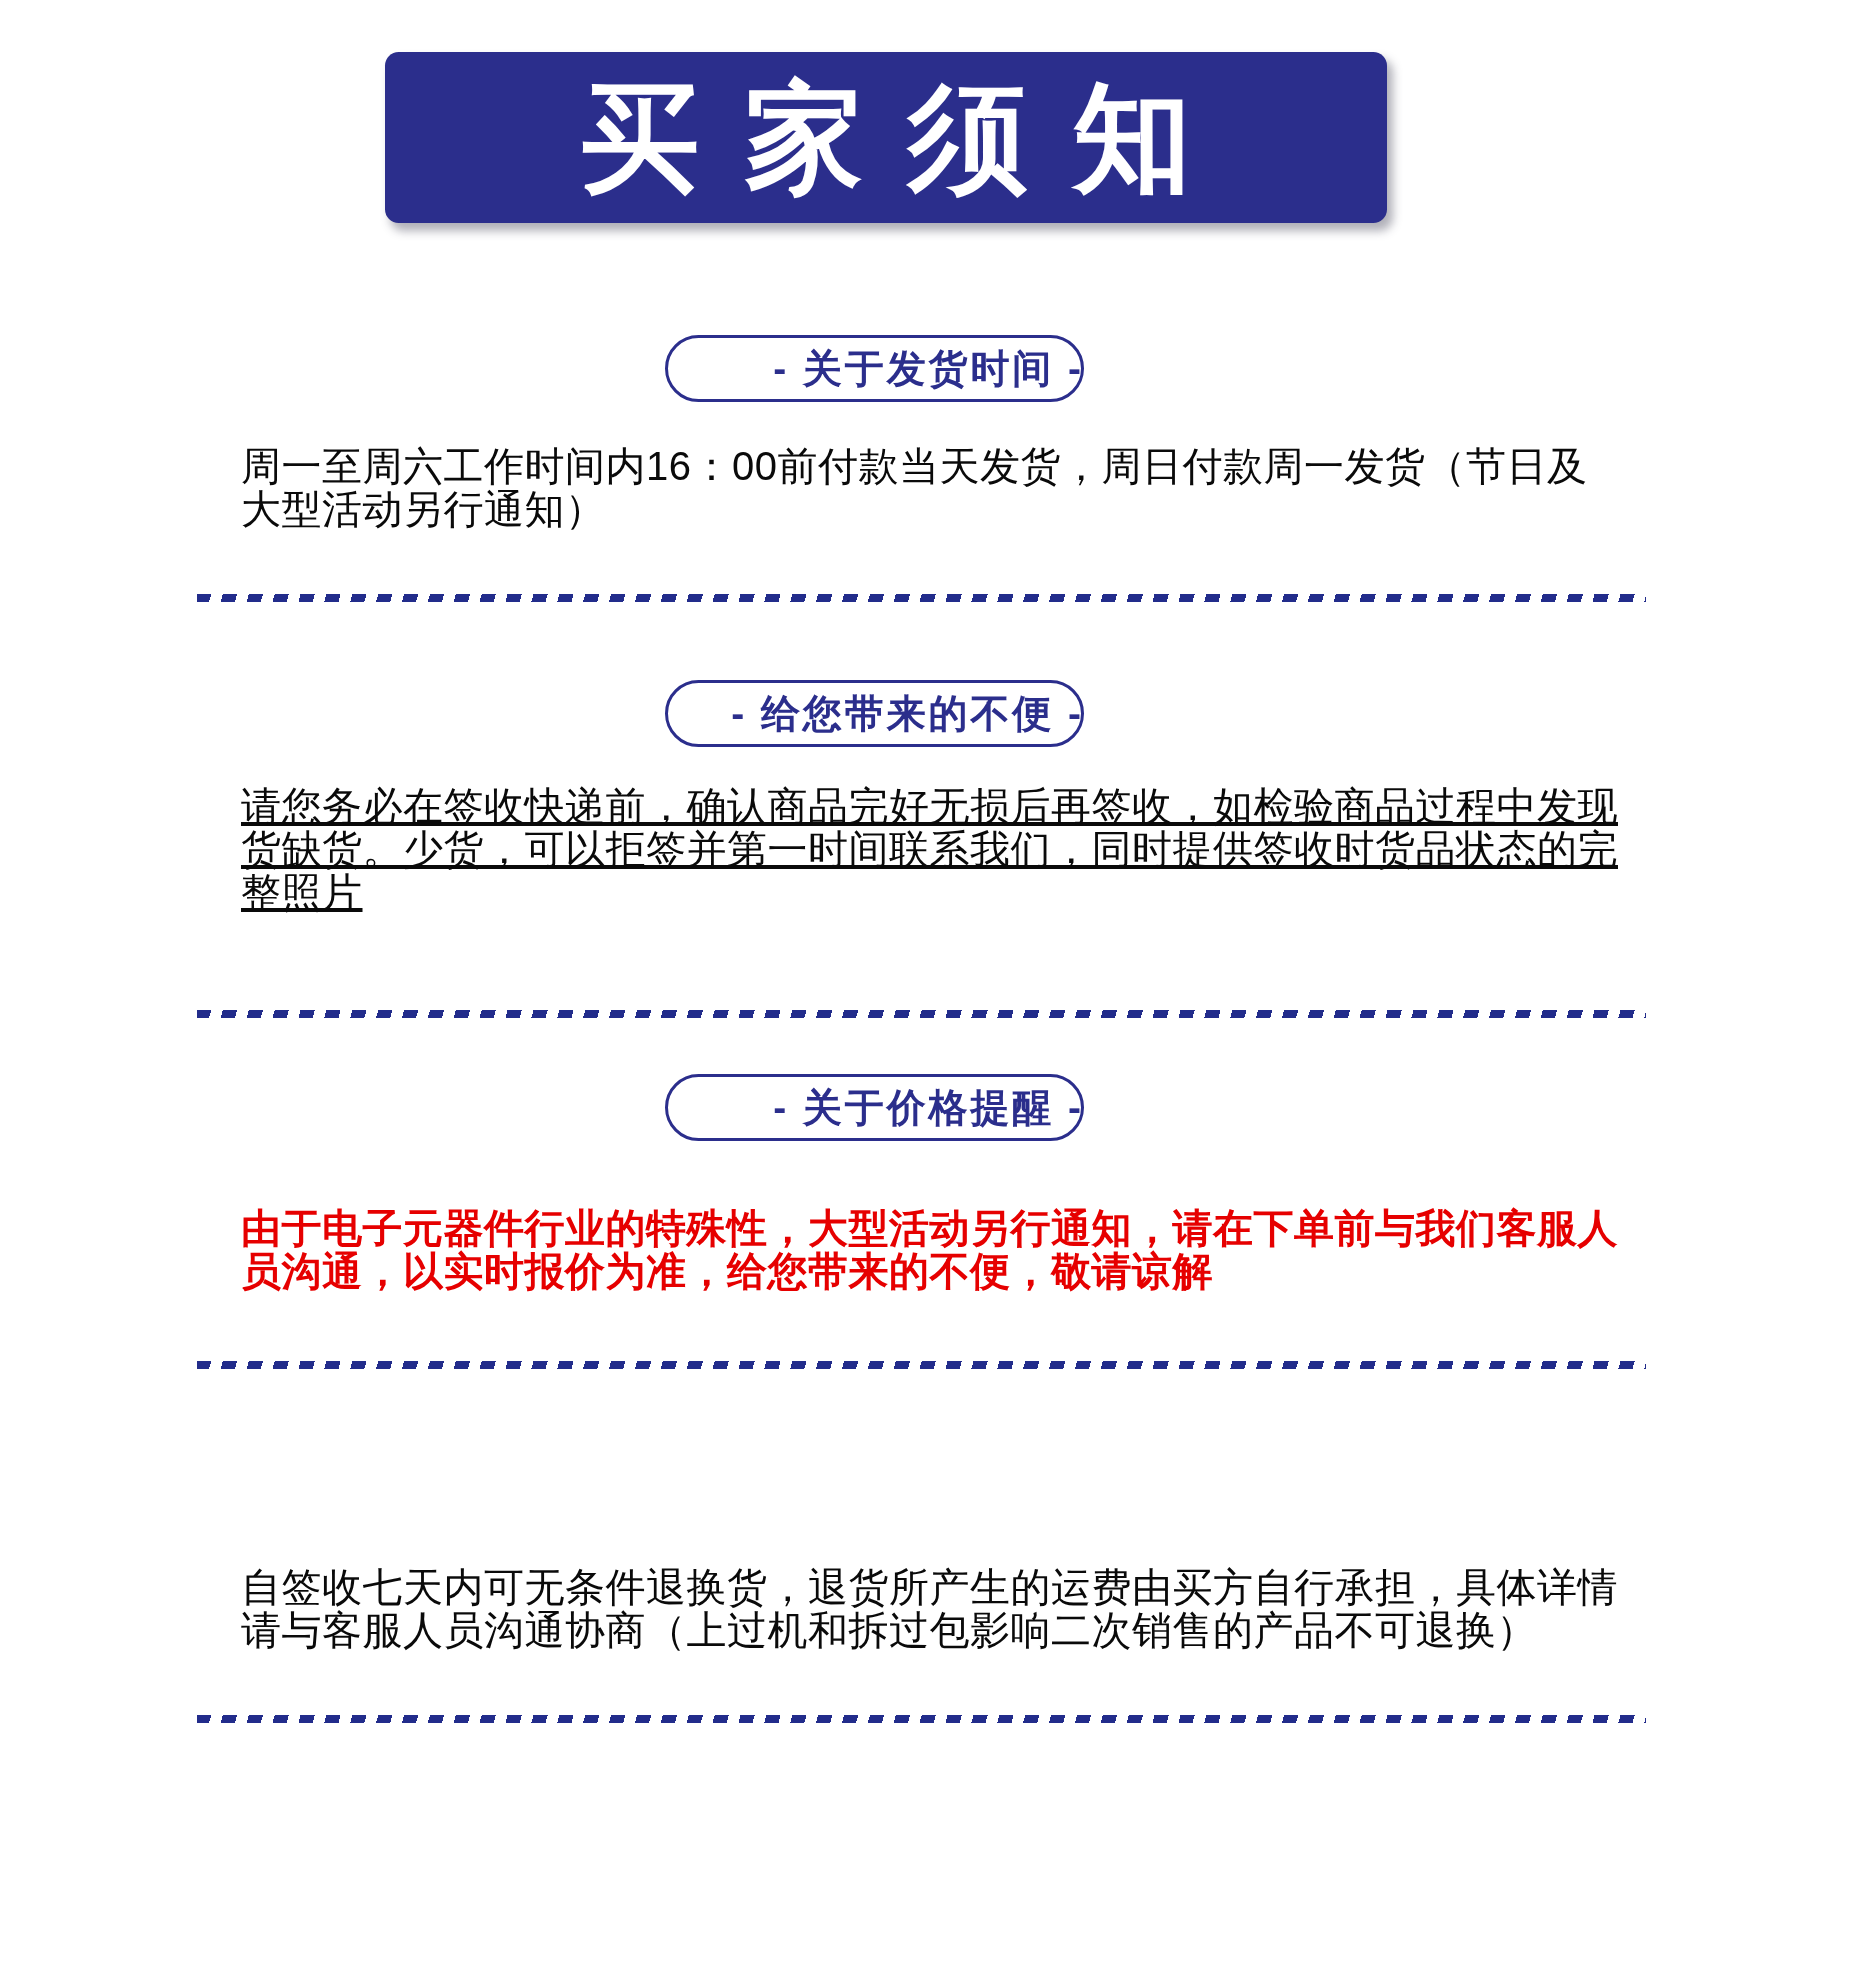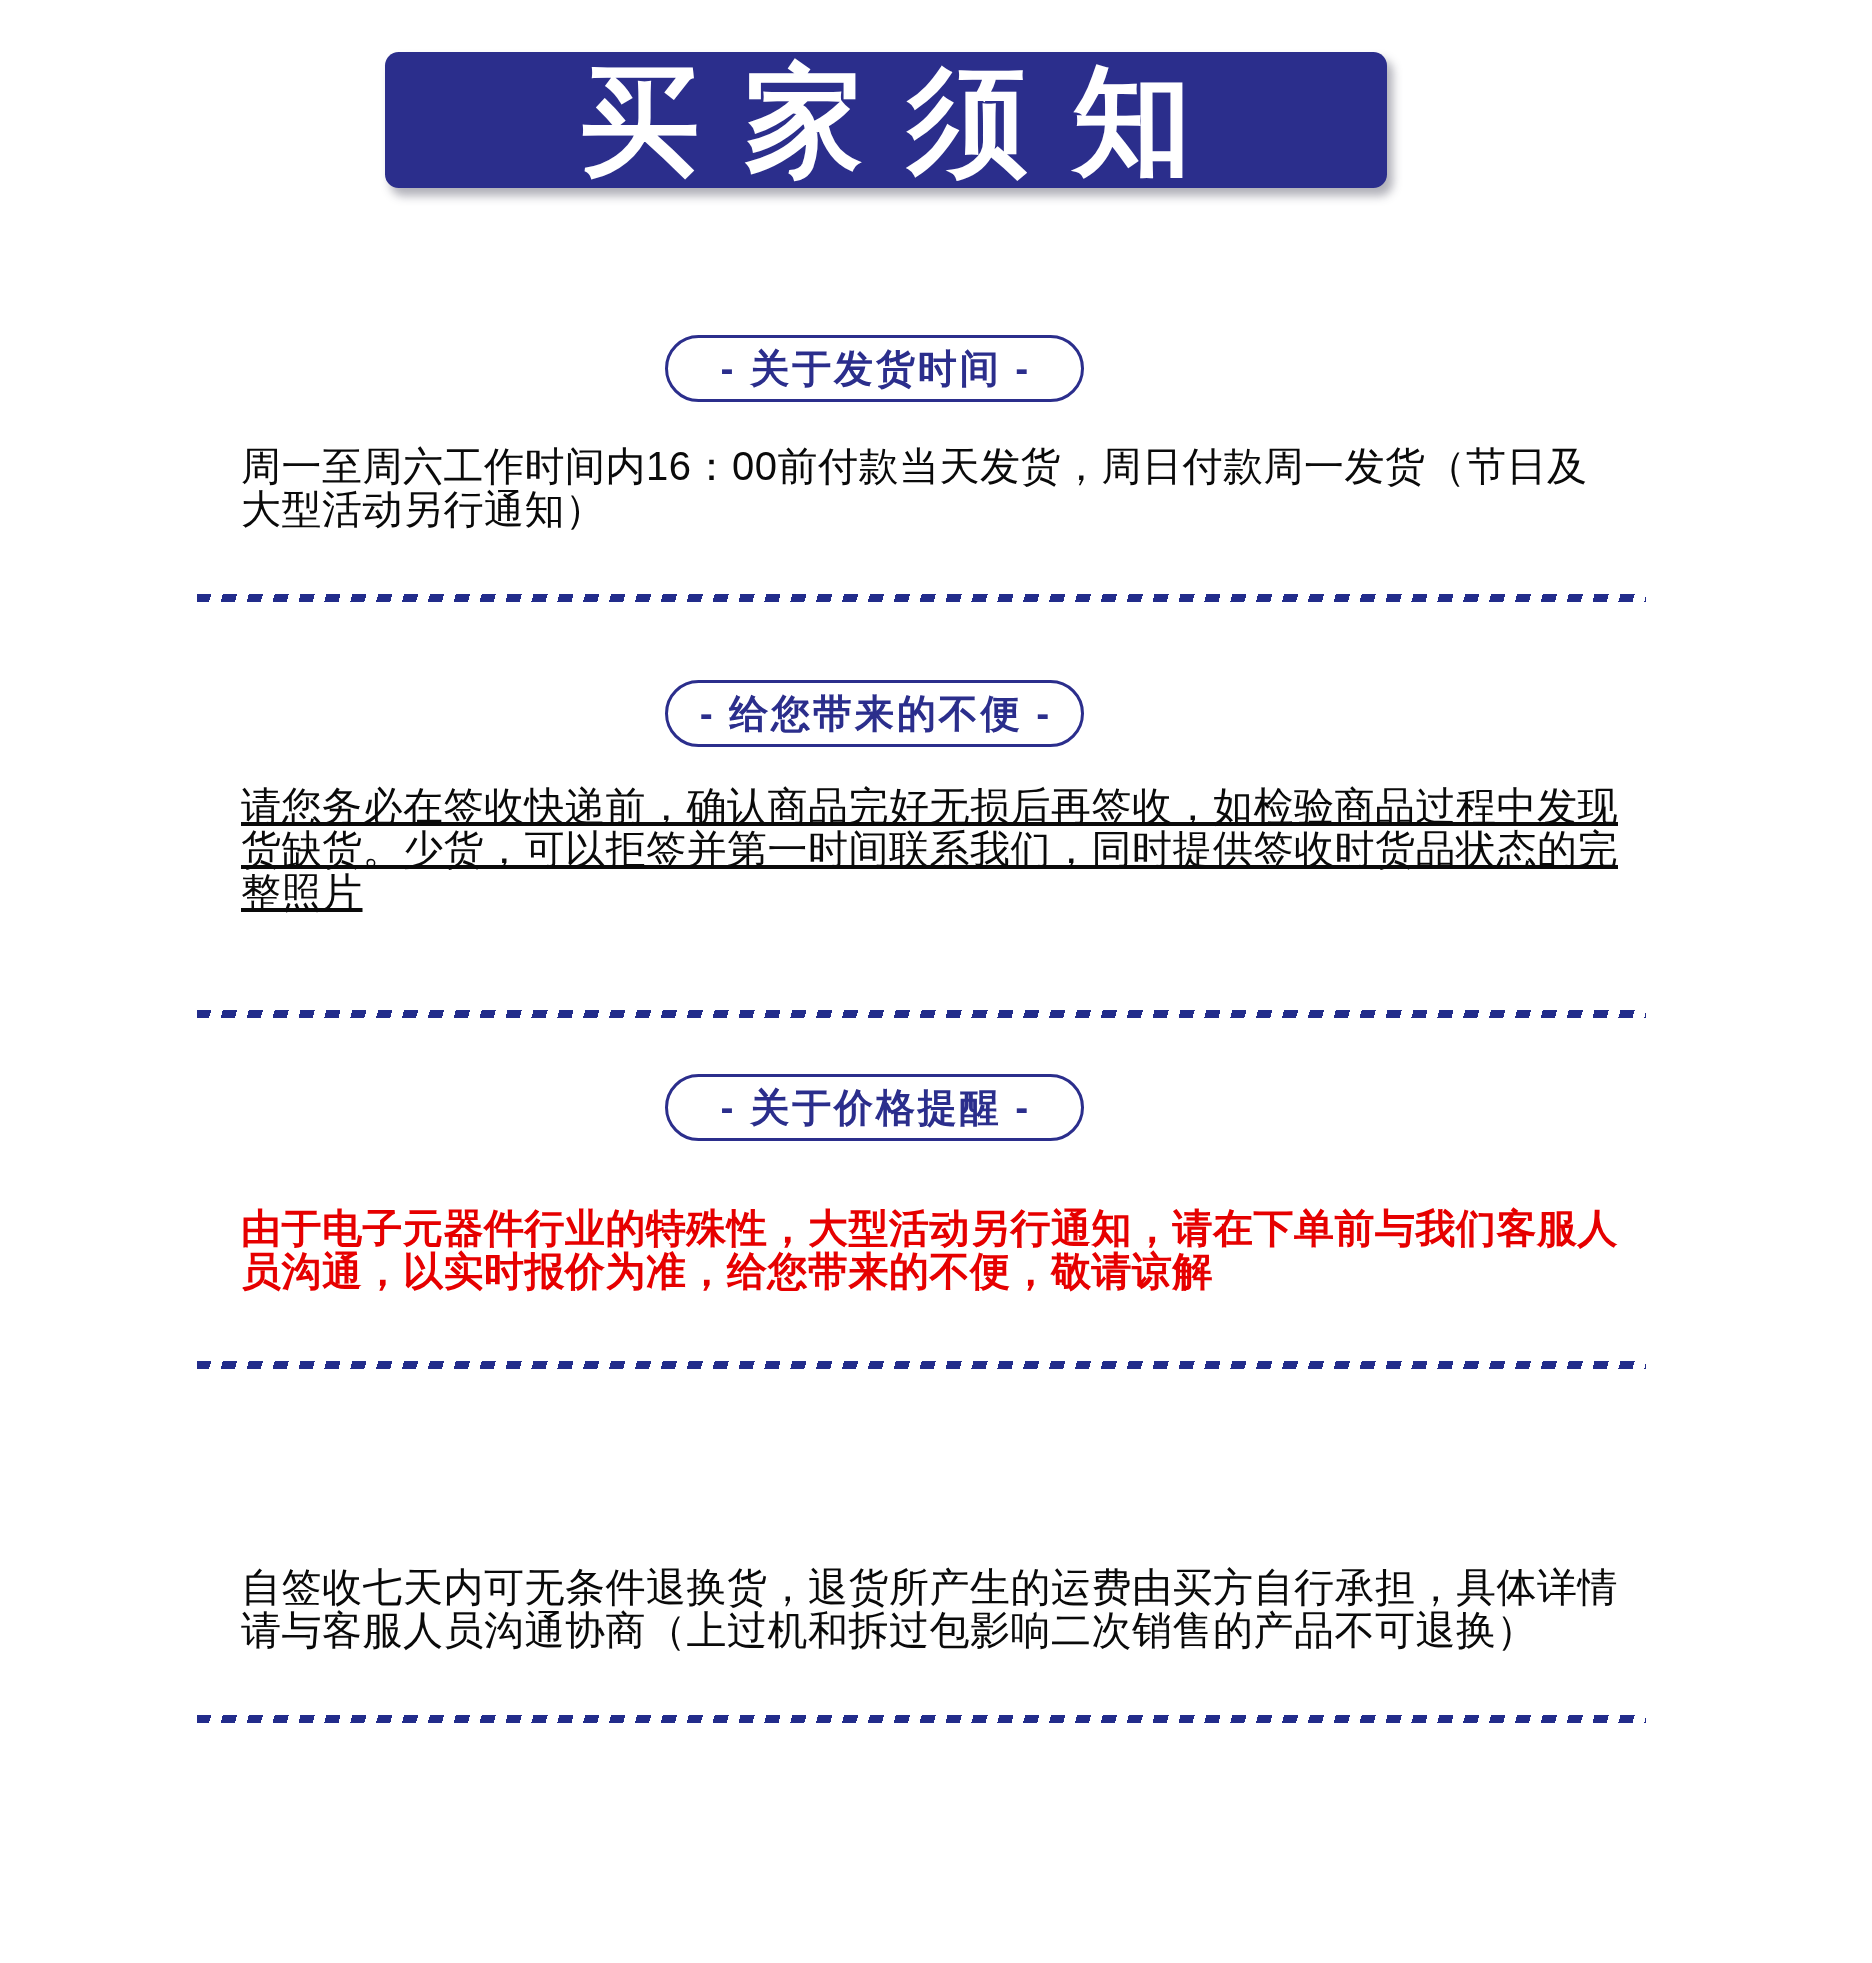--- a/index.html
+++ b/index.html
@@ -14,39 +14,39 @@
   html,body{background:var(--background);}
   body{font-family:"Liberation Sans","DejaVu Sans",sans-serif;}
   .page{
     position:relative;
     width:1872px;height:1963px;
     background:var(--background);
     overflow:hidden;
   }
   .banner{
     position:absolute;left:385px;top:52px;
-    width:1002px;height:136px;
+    width:1002px;height:171px;
     background:var(--primary-blue);
     border-radius:13.7px;
     box-shadow:5.9px 7.8px 9.8px rgba(60,60,80,.40);
     display:flex;align-items:center;justify-content:center;
   }
   .banner-title{
     color:var(--banner-text);
     font-size:119px;font-weight:bold;
     letter-spacing:.38em;margin-right:-.38em;
     white-space:nowrap;line-height:1;
   }
   .pill{
     position:absolute;left:665px;
     width:419px;height:67px;
     border:3.9px solid var(--primary-blue);
     border-radius:39px;
     background:var(--background);
-    display:flex;align-items:center;justify-content:center;
+    display:flex;align-items:center;justify-content:flex-end;
   }
   .pill-title{
     color:var(--primary-blue);
     font-size:39px;font-weight:bold;
     letter-spacing:2.9px;margin-right:-2.9px;
     white-space:nowrap;line-height:1;
   }
   .para{
     position:absolute;left:241px;
     width:1424px;

